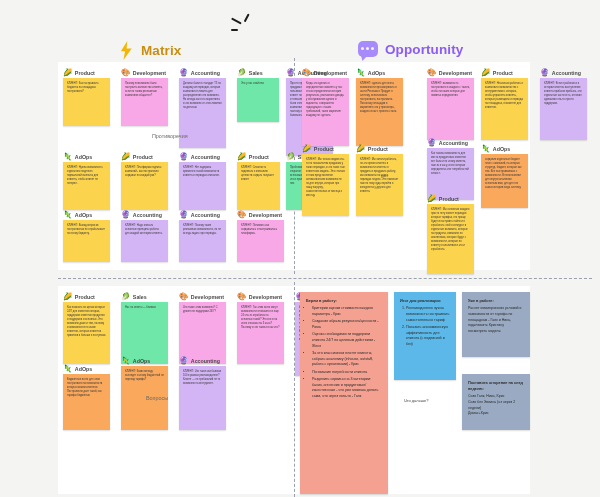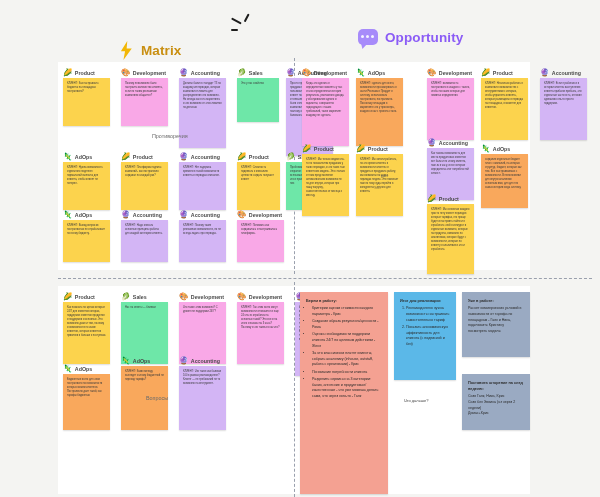--- a/index.html
+++ b/index.html
@@ -24,21 +24,21 @@
   #title-spark .s1{width:11px;height:1.6px;left:0px;top:6px;transform:rotate(28deg);}
   #title-spark .s2{width:9px;height:1.6px;left:11px;top:3px;transform:rotate(-62deg);}
   #title-spark .s3{width:7px;height:1.6px;left:0px;top:15px;transform:rotate(0deg);}
   #page-title{font-size:14px;font-weight:700;color:#1d1d1d;letter-spacing:.1px;white-space:nowrap;}
 
   
   .qhead{position:absolute;display:flex;align-items:center;gap:7px;}
   .qhead .lbl{font-size:13.5px;font-weight:700;letter-spacing:.1px;}
   #head-blocker{left:118px;top:41px;}
   #head-blocker .lbl{color:#c98f12;}
-  #head-opportunity{left:358px;top:29px;}
+  #head-opportunity{left:358px;top:41px;}
   #head-opportunity .lbl{color:#8b5cf6;}
 
   
   .bolt{width:16px;height:19px;background:#f2b705;
         clip-path:polygon(58% 0,18% 54%,44% 54%,34% 100%,86% 40%,54% 40%);}
   
   .bubble{width:20px;height:16px;background:#a78bfa;border-radius:5px;position:relative;}
   .bubble:after{content:"";position:absolute;left:3px;bottom:-4px;width:7px;height:6px;background:#a78bfa;
         clip-path:polygon(0 0,100% 0,20% 100%);}
   .bubble .dots{position:absolute;left:3px;top:6px;display:flex;gap:2px;}

